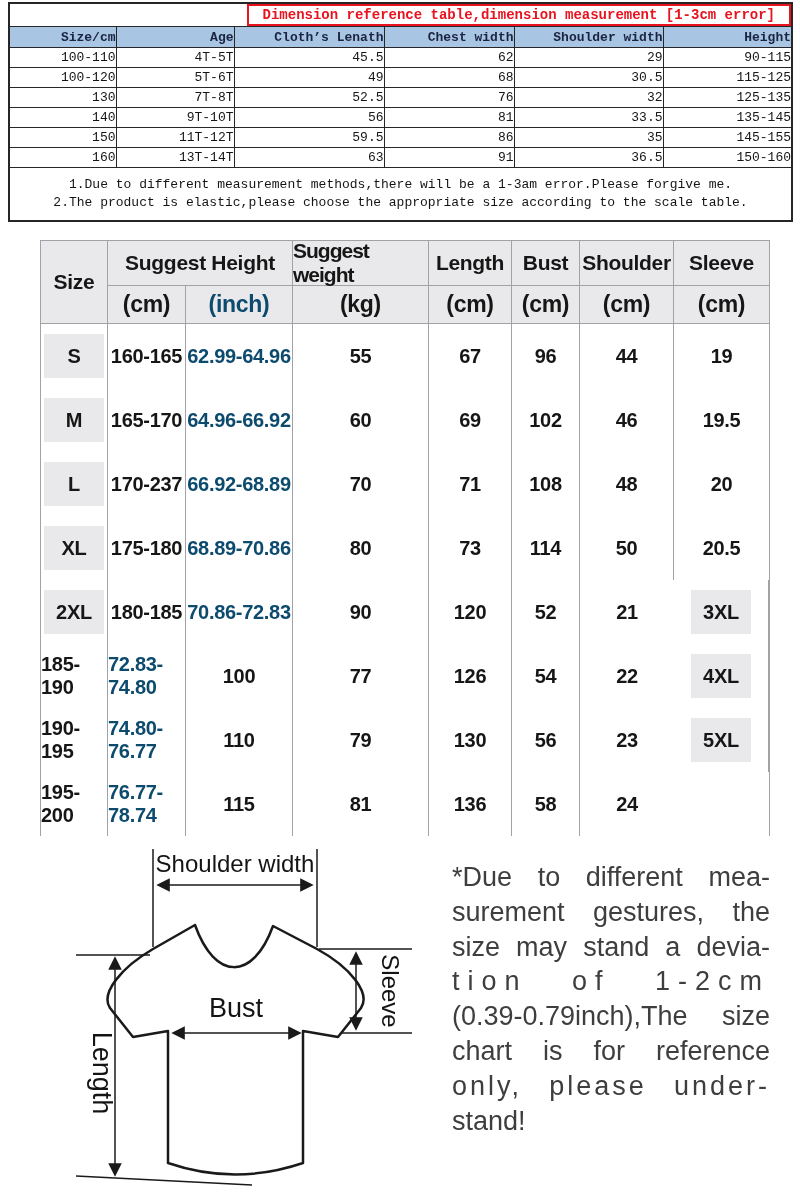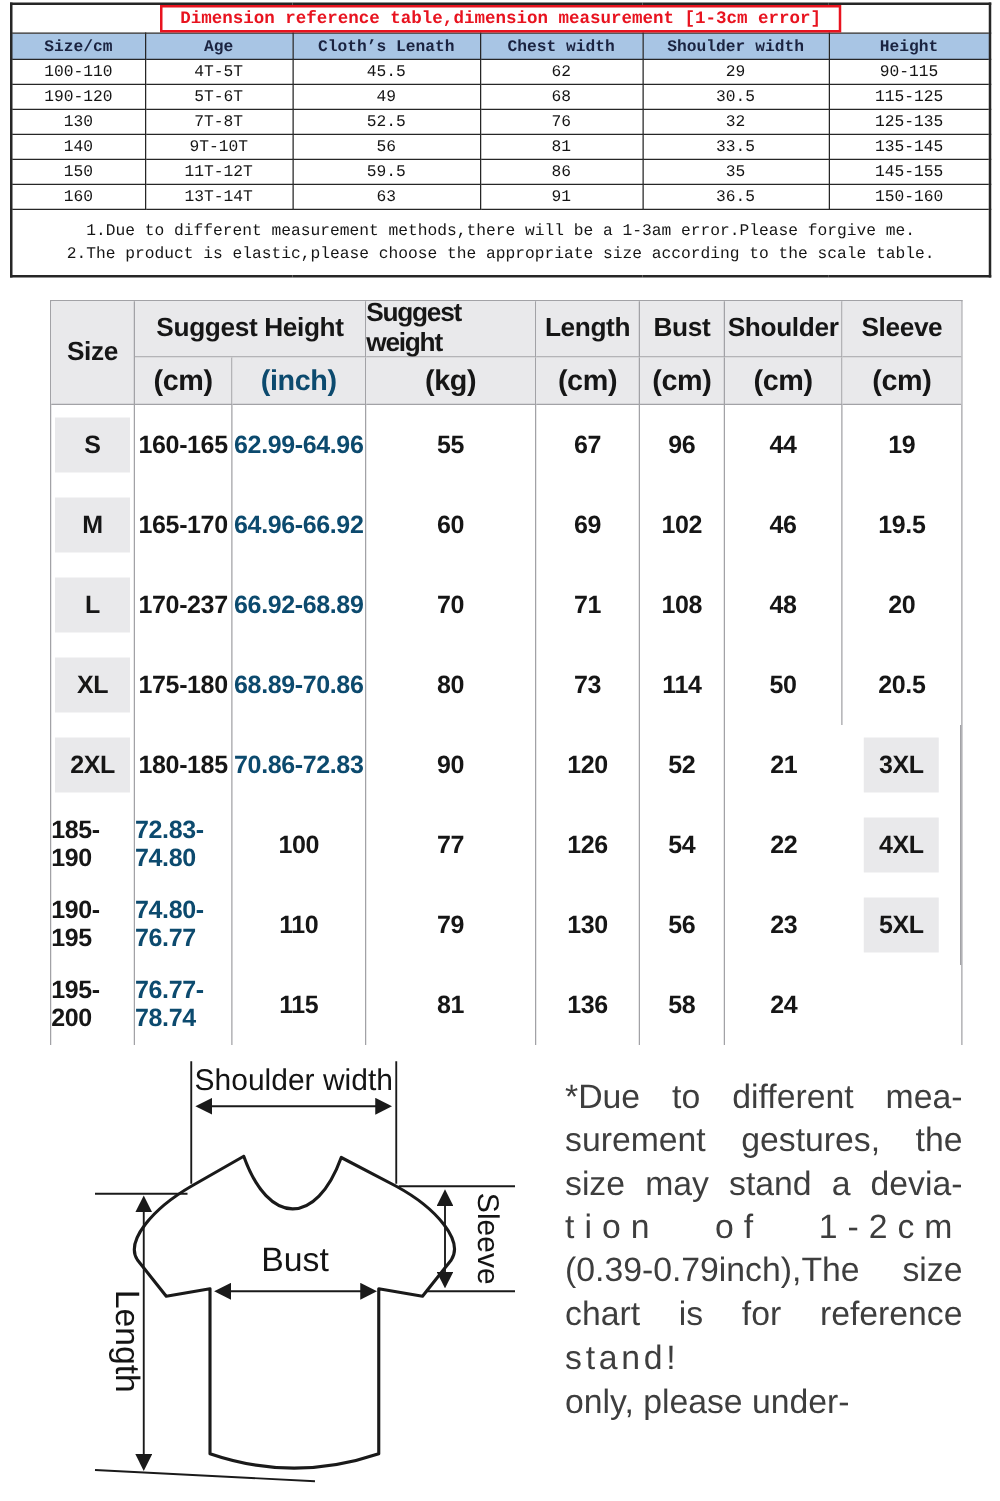--- a/index.html
+++ b/index.html
@@ -3,21 +3,21 @@
 <meta charset="utf-8">
 <style>
   html,body{margin:0;padding:0;background:#ffffff;}
   .page{position:relative;width:800px;height:1201px;background:#fff;overflow:hidden;
         font-family:"Liberation Sans",sans-serif;}
 
   
   .ref-table{position:absolute;left:8px;top:2px;width:783px;border-collapse:collapse;
              table-layout:fixed;font-family:"Liberation Mono",monospace;
              border:2px solid #262626;}
-  .ref-table td{border:1px solid #262626;text-align:center;vertical-align:middle;
+  .ref-table td{border:1px solid #262626;text-align:right;vertical-align:middle;
                 padding:0;font-size:13px;color:#151515;}
   .ref-table tr.title-row td{height:21px;border-bottom:1px solid #262626;}
   .title-box{display:inline-block;border:2px solid #e8131f;color:#e8131f;
              font-weight:bold;font-size:14px;line-height:16px;padding:1px 14px;}
   .ref-table tr.head td{height:20px;background:#a8c5e4;font-weight:bold;color:#1a2340;}
   .ref-table tr.data td{height:19px;}
   .ref-table td.notes{height:52px;font-size:13px;line-height:18px;text-align:center;}
 
   
   .sz-grid{position:absolute;left:40px;top:240px;display:grid;
@@ -79,21 +79,21 @@
     </tr>
     <tr class="data">
       <td>100-110</td>
       <td>4T-5T</td>
       <td>45.5</td>
       <td>62</td>
       <td>29</td>
       <td>90-115</td>
     </tr>
     <tr class="data">
-      <td>190-120</td>
+      <td>100-120</td>
       <td>5T-6T</td>
       <td>49</td>
       <td>68</td>
       <td>30.5</td>
       <td>115-125</td>
     </tr>
     <tr class="data">
       <td>130</td>
       <td>7T-8T</td>
       <td>52.5</td>
@@ -269,17 +269,17 @@
     <text x="322" y="146" font-size="24" text-anchor="middle" transform="rotate(90,322,146)">Sleeve</text>
   </svg>
 
   <div class="disc">
     <div>*Due to different mea-</div>
     <div>surement gestures, the</div>
     <div>size may stand a devia-</div>
     <div>tion of 1-2cm</div>
     <div>(0.39-0.79inch),The size</div>
     <div>chart is for reference</div>
+    <div>only, please under-</div>
     <div>stand!</div>
-    <div>only, please under-</div>
   </div>
 
 </div>
 
 </body></html>

